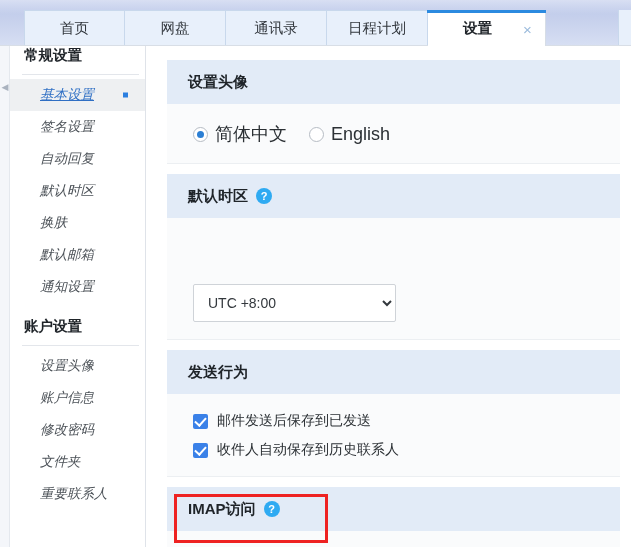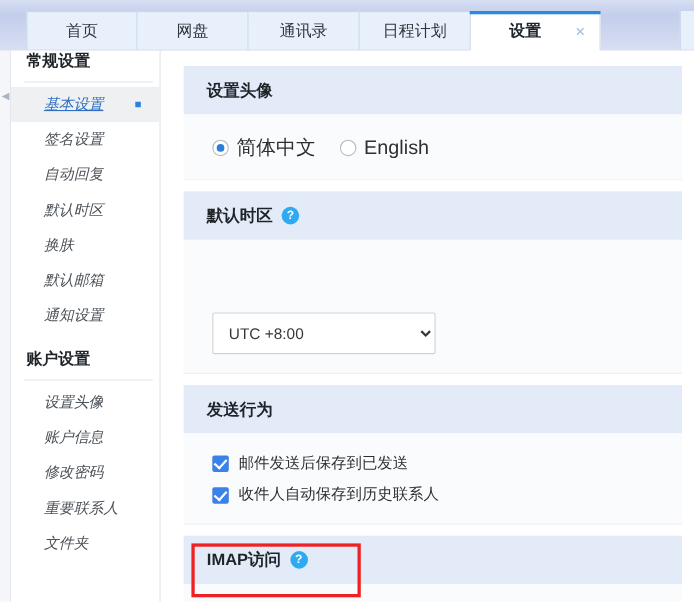--- a/index.html
+++ b/index.html
@@ -263,24 +263,24 @@
     <div class="side-item">
       <span>设置头像</span>
     </div>
     <div class="side-item">
       <span>账户信息</span>
     </div>
     <div class="side-item">
       <span>修改密码</span>
     </div>
     <div class="side-item">
+      <span>文件夹</span>
+    </div>
+    <div class="side-item">
       <span>重要联系人</span>
-    </div>
-    <div class="side-item">
-      <span>文件夹</span>
     </div>
   </div>
 
   <div class="content">
 
     <div class="panel">
       <div class="panel-head">
         <span>设置头像</span>
       </div>
       <div class="panel-body">

